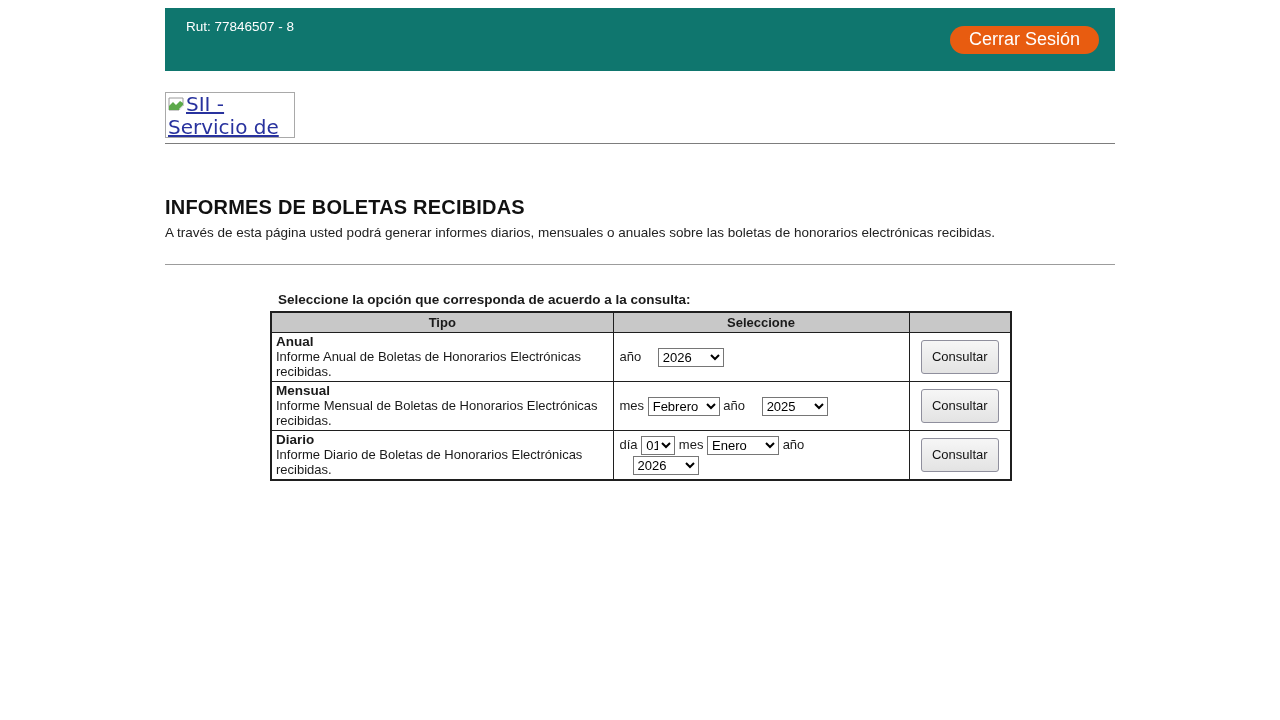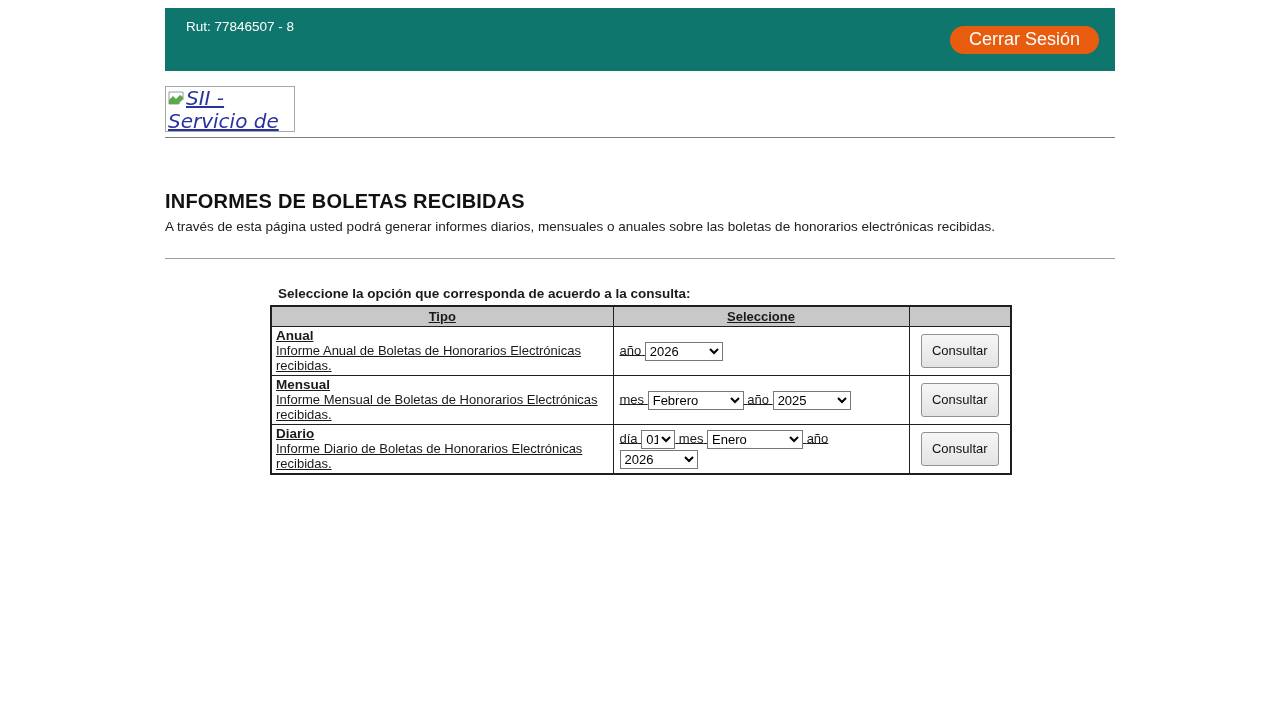--- a/index.html
+++ b/index.html
@@ -34,27 +34,26 @@
     border: none;
     border-radius: 14px;
     height: 28px;
     width: 149px;
     font-size: 18px;
     font-family: "Liberation Sans", sans-serif;
     cursor: pointer;
   }
   
   .header {
-    margin-top: 10px;
+    margin-top: 16px;
     display: flex;
     justify-content: space-between;
     align-items: center;
     border-bottom: 1px solid #7d7d7d;
     height: 57px;
-    font-style: italic;
   }
   .logo-box {
     width: 130px;
     height: 46px;
     border: 1px solid #a9a9a9;
     overflow: hidden;
     font-size: 20px;
     line-height: 23px;
     color: #28329e;
     text-decoration: underline;
@@ -100,21 +99,20 @@
   }
   
   table.consulta {
     margin-top: 4px;
     margin-left: 105px;
     border-collapse: collapse;
     table-layout: fixed;
     width: 740px;
     border: 2px solid #1f1f1f;
     font-size: 13px;
-    text-decoration: underline;
   }
   table.consulta th, table.consulta td {
     border: 1px solid #1f1f1f;
   }
   th.col-head {
     background: #c8c8c8;
     height: 20px;
     font-size: 13px;
     font-weight: bold;
     text-align: center;
@@ -148,22 +146,22 @@
     width: 78px;
     height: 34px;
     font-size: 13px;
     font-family: "Liberation Sans", sans-serif;
     background: linear-gradient(#f6f6f6, #e3e3e3);
     border: 1px solid #8f8f9d;
     border-radius: 3px;
     cursor: pointer;
     color: #111;
   }
-  .sel-year { width: 78px; }
-  .sel-month { width: 96px; }
+  .sel-year { width: 66px; margin-left: 13px; }
+  .sel-month { width: 72px; }
   .sel-day { width: 34px; }
   .diario-line2 { margin-top: 0px; }
 </style>
 </head>
 <body>
 
 <div class="container">
 
   <div class="topbar">
     <span class="rut">Rut: 77846507 - 8</span>

